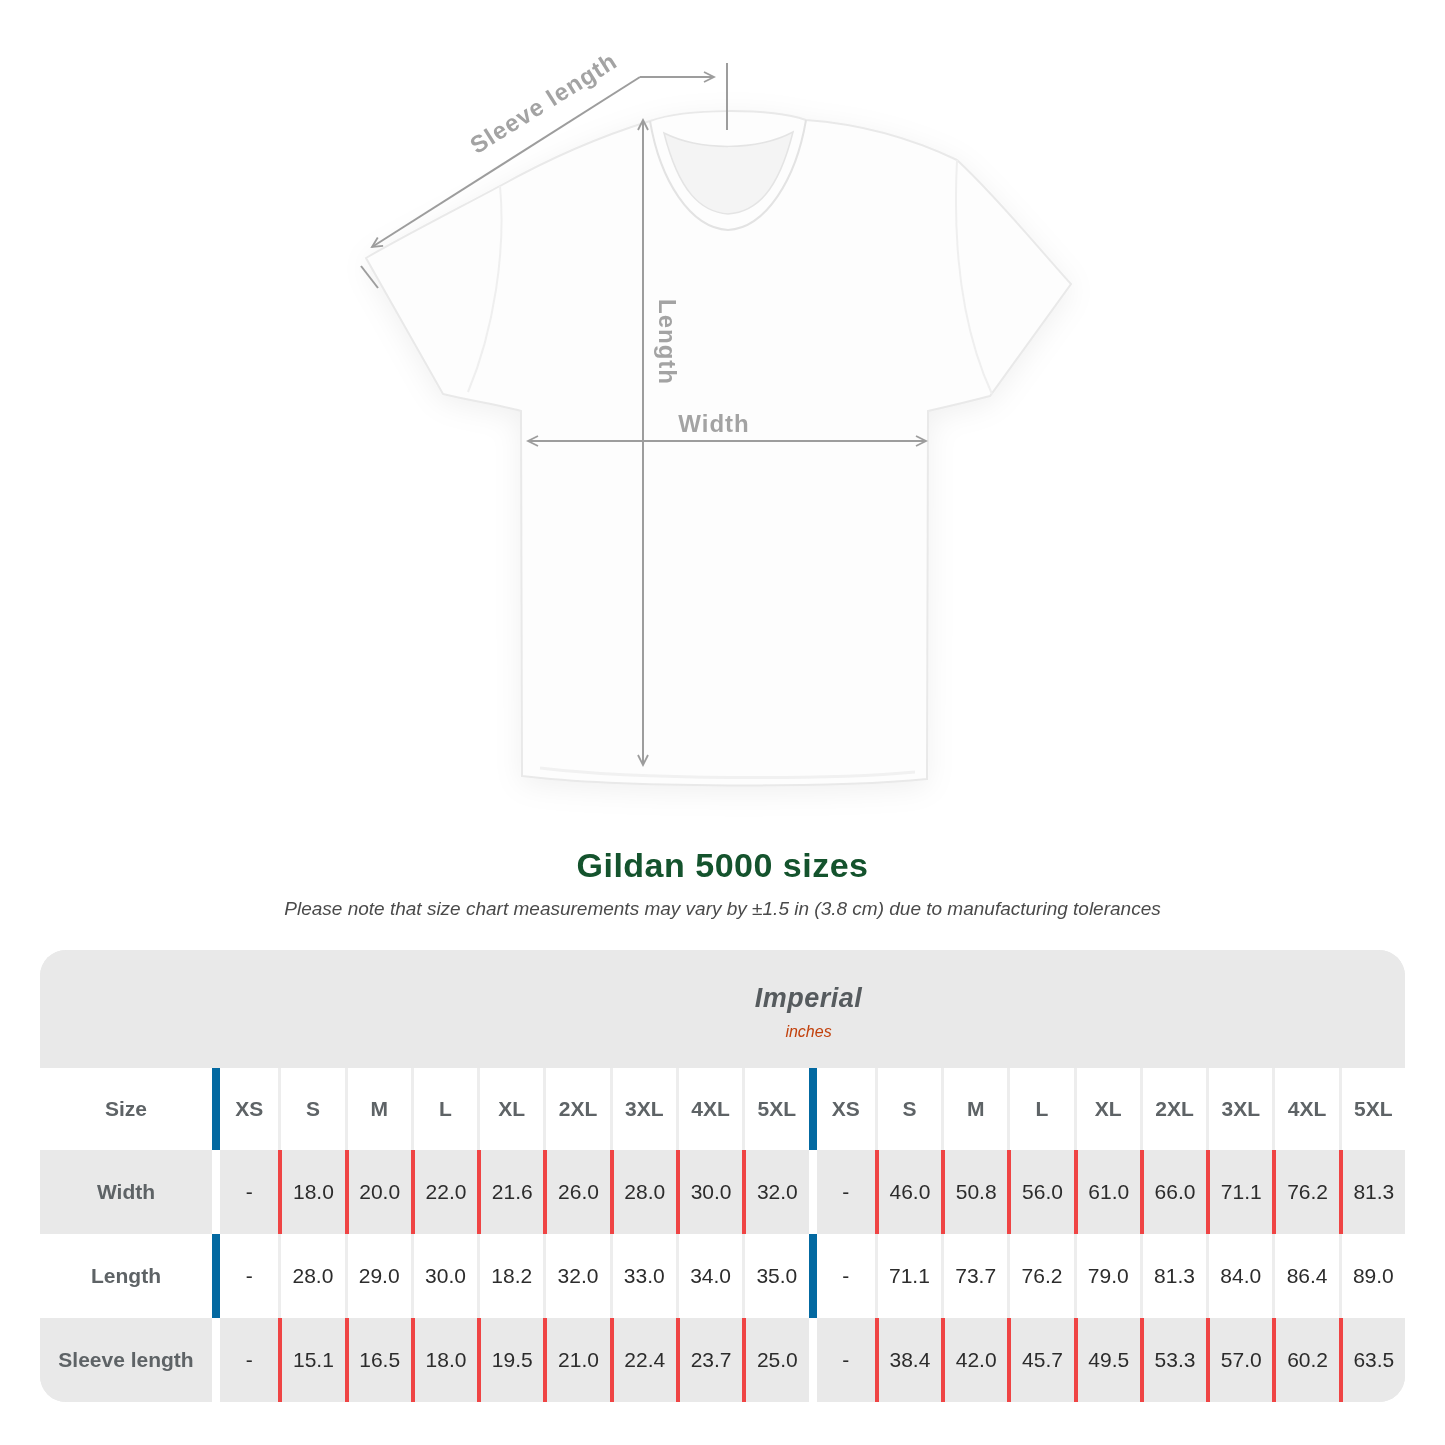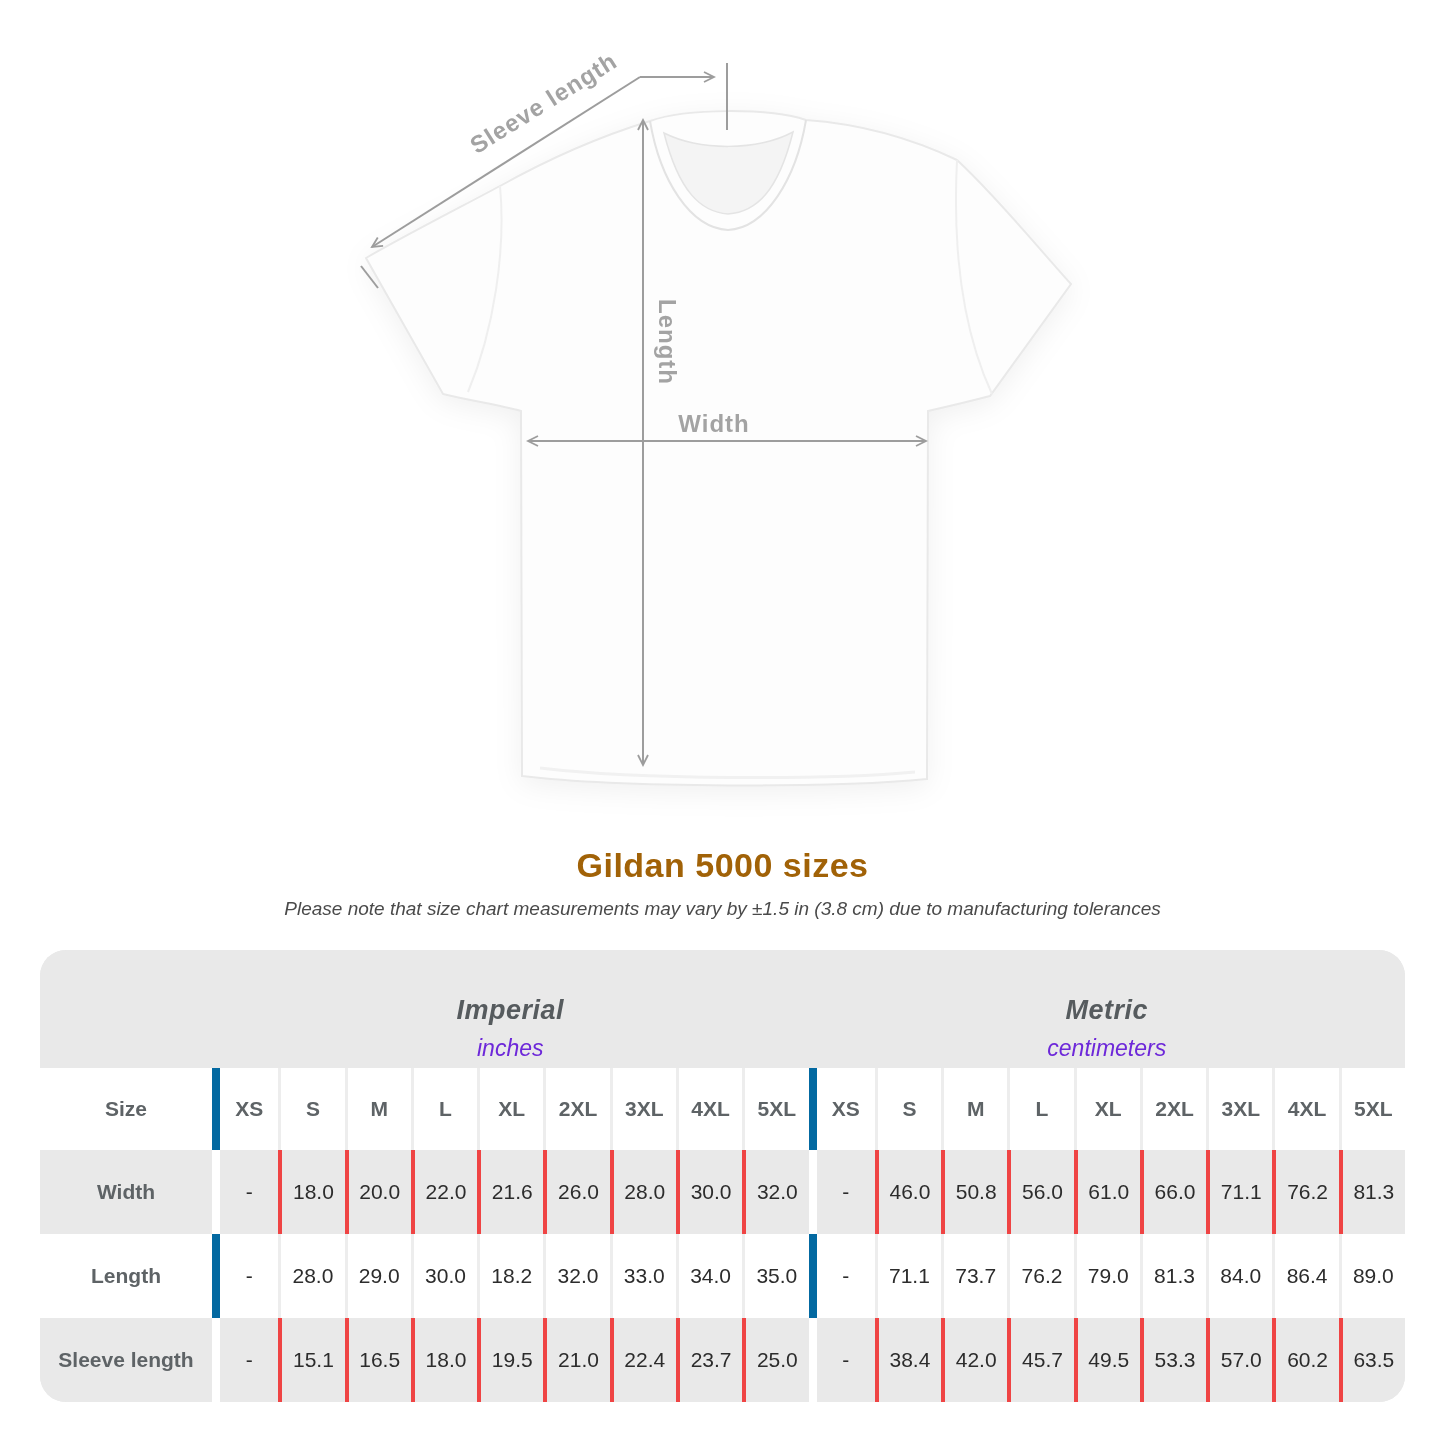--- a/index.html
+++ b/index.html
@@ -6,32 +6,32 @@
   body{font-family:"Liberation Sans", sans-serif; -webkit-font-smoothing:antialiased;}
   .page{position:relative;width:1445px;height:1445px;background:#fff;overflow:hidden;}
 
   
   .diagram{position:absolute;top:0;left:0;width:1445px;height:845px;}
   .diagram svg{display:block;width:1445px;height:845px;}
   .dim-text{fill:#a3a3a3;font-weight:bold;font-size:24px;letter-spacing:1px;}
 
   
   .title{position:absolute;top:846px;left:0;width:100%;text-align:center;
-         font-size:34px;font-weight:bold;color:#a16207;letter-spacing:.5px;}
+         font-size:34px;font-weight:bold;color:#14532d;letter-spacing:.5px;}
   .subtitle{position:absolute;top:898px;left:0;width:100%;text-align:center;
          font-size:19px;font-style:italic;color:#4a4a4a;}
 
   
   .size-table{position:absolute;top:950px;left:40px;width:1365px;height:452px;
          border-radius:26px;overflow:hidden;background:#e9e9e9;}
   .band{display:flex;height:118px;background:#e9e9e9;}
   .band-spacer{width:172px;}
-  .band-group{flex:1;text-align:center;padding-top:45px;}
+  .band-group{flex:1;text-align:center;padding-top:33px;}
   .band-group .g-label{font-size:27px;font-weight:bold;font-style:italic;color:#565b5e;letter-spacing:.5px;}
-  .band-group .g-sub{margin-top:9px;font-size:23px;font-style:italic;color:#6d28d9;}
+  .band-group .g-sub{margin-top:9px;font-size:16px;font-style:italic;color:#c2410c;}
 
   .trow{display:grid;grid-template-columns:172px repeat(18,1fr);}
   .size-row{height:82px;}
   .data-row{height:84px;}
   .cell{display:flex;align-items:center;justify-content:center;font-size:21px;}
   .head{font-weight:bold;color:#5e6366;}
   .val{color:#2c2c2c;}
   .row-white{background:#ffffff;}
   .row-gray{background:#e9e9e9;}
   .row-white .sep{border-left:3px solid #ededed;}
@@ -97,24 +97,20 @@
 
   <div class="title">Gildan 5000 sizes</div>
   <div class="subtitle">Please note that size chart measurements may vary by ±1.5 in (3.8 cm) due to manufacturing tolerances</div>
 
   <div class="size-table">
     <div class="band">
       <div class="band-spacer"></div>
       <div class="band-group">
         <div class="g-label">Imperial</div>
         <div class="g-sub">inches</div>
-      </div>
-      <div class="band-group">
-        <div class="g-label">Metric</div>
-        <div class="g-sub">centimeters</div>
       </div>
     </div>
     <div class="trow size-row row-white">
         <div class="cell head">Size</div>
         <div class="cell head gsep">XS</div>
         <div class="cell head sep">S</div>
         <div class="cell head sep">M</div>
         <div class="cell head sep">L</div>
         <div class="cell head sep">XL</div>
         <div class="cell head sep">2XL</div>

